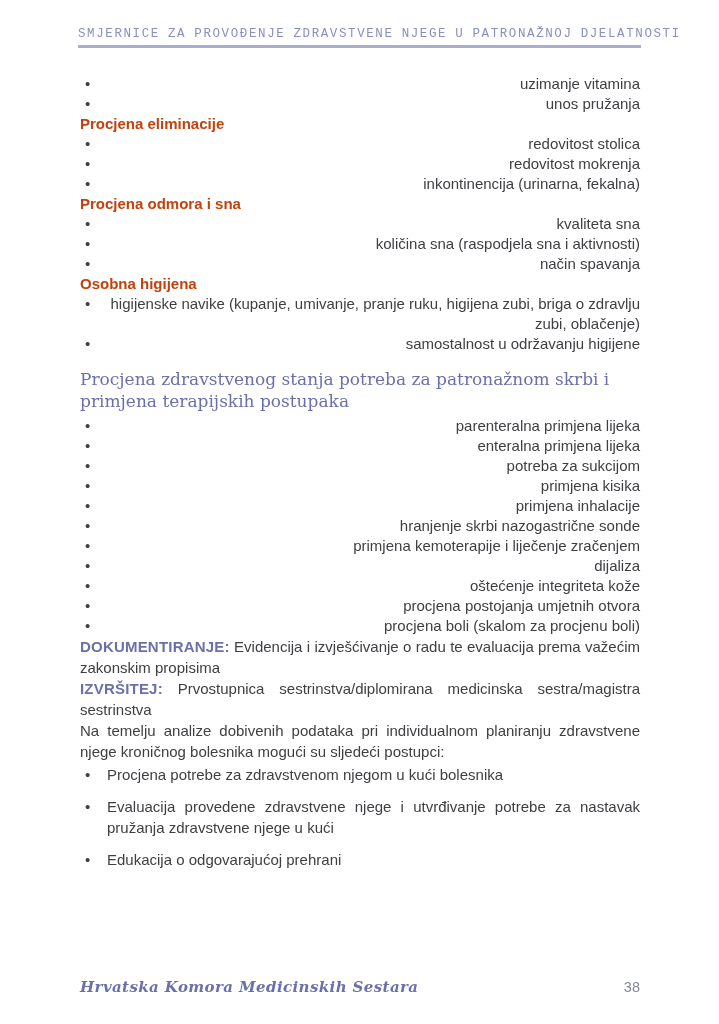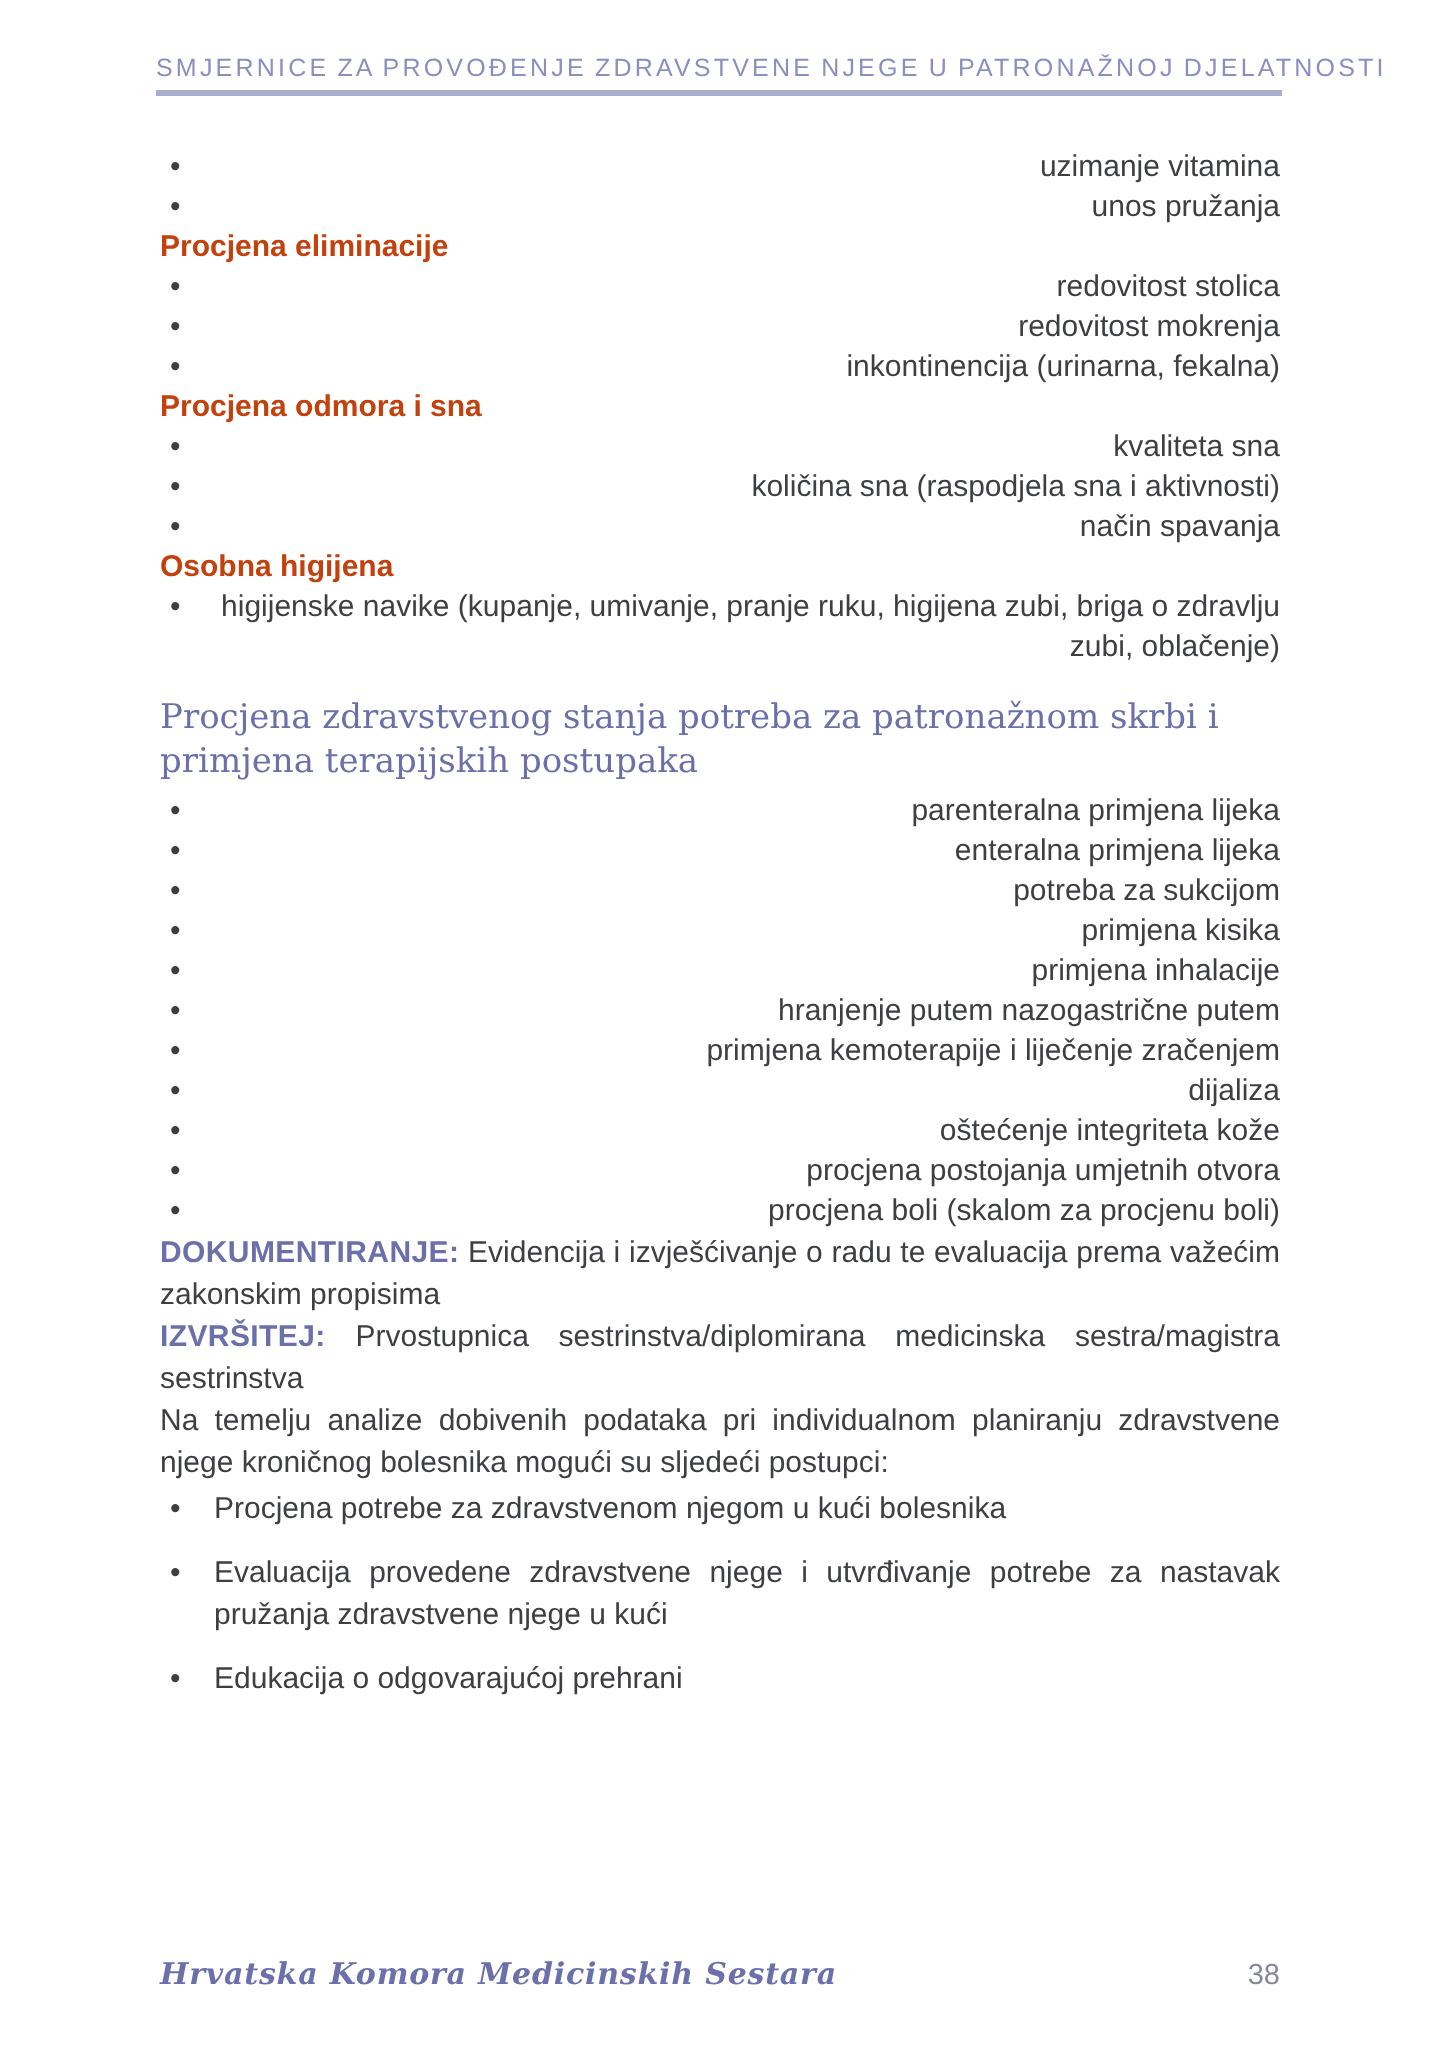--- a/index.html
+++ b/index.html
@@ -16,20 +16,21 @@
     font-family: "Liberation Sans", sans-serif;
     color: var(--body-text, #3d3f42);
     overflow: hidden;
   }
   
   .header {
     position: absolute;
     top: 27px;
     left: 78px;
     right: 78px;
+    font-family: Liberation Mono, monospace;
   }
   .header-title {
     font-size: 12.5px;
     letter-spacing: 1.6px;
     word-spacing: -1px;
     color: var(--header-purple, #8a8fc0);
     white-space: nowrap;
     font-weight: 400;
   }
   .header-rule {
@@ -158,30 +159,31 @@
     <h3 class="sec-heading gap-s">Procjena odmora i sna</h3>
     <ul class="bullets">
       <li>kvaliteta sna</li>
       <li>količina sna (raspodjela sna i aktivnosti)</li>
       <li>način spavanja</li>
     </ul>
 
     <h3 class="sec-heading gap-s">Osobna higijena</h3>
     <ul class="bullets">
       <li>higijenske navike (kupanje, umivanje, pranje ruku, higijena zubi, briga o zdravlju zubi, oblačenje)</li>
+      <li>samostalnost u održavanju higijene</li>
     </ul>
 
     <div class="serif-heading">Procjena zdravstvenog stanja potreba za patronažnom skrbi i primjena terapijskih postupaka</div>
     <ul class="bullets">
       <li>parenteralna primjena lijeka</li>
       <li>enteralna primjena lijeka</li>
       <li>potreba za sukcijom</li>
       <li>primjena kisika</li>
       <li>primjena inhalacije</li>
-      <li>hranjenje putem nazogastrične putem</li>
+      <li>hranjenje skrbi nazogastrične sonde</li>
       <li>primjena kemoterapije i liječenje zračenjem</li>
       <li>dijaliza</li>
       <li>oštećenje integriteta kože</li>
       <li>procjena postojanja umjetnih otvora</li>
       <li>procjena boli (skalom za procjenu boli)</li>
     </ul>
 
     <p class="block mt-doc"><span class="label">DOKUMENTIRANJE:</span> <span>Evidencija i izvješćivanje o radu te evaluacija prema važećim zakonskim propisima</span></p>
 
     <p class="block mt-izv"><span class="label">IZVRŠITEJ:</span> <span>Prvostupnica sestrinstva/diplomirana medicinska sestra/magistra sestrinstva</span></p>

